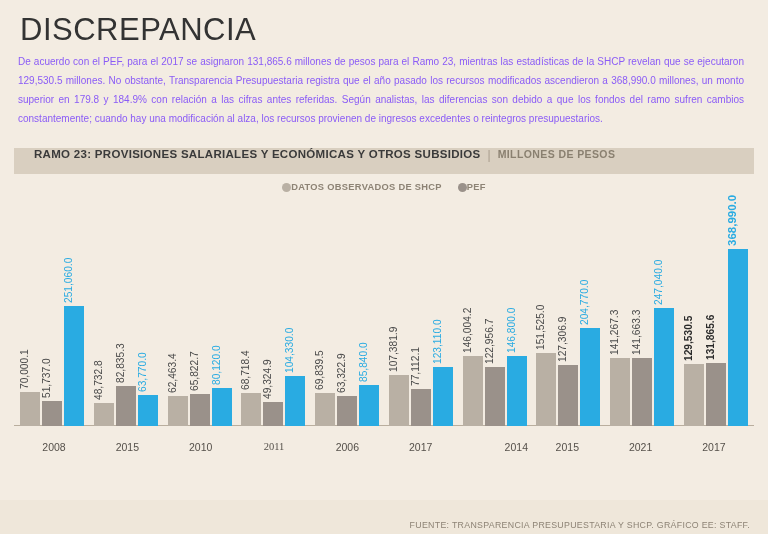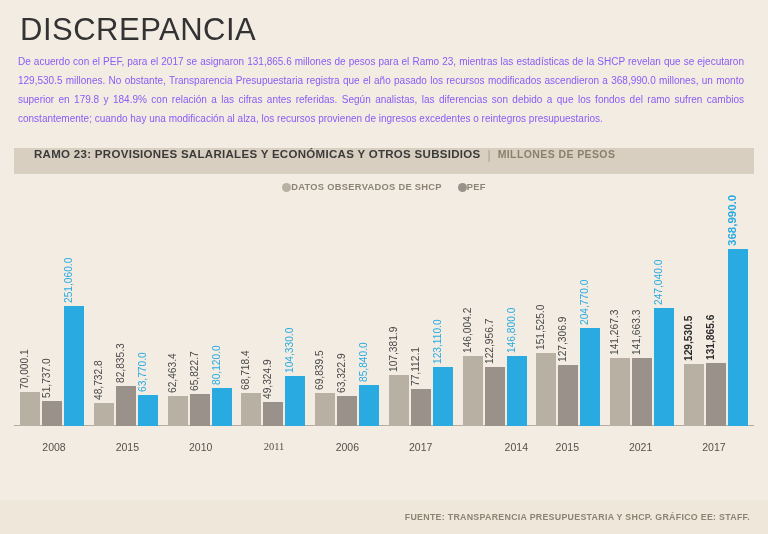--- a/index.html
+++ b/index.html
@@ -129,25 +129,25 @@
   }
   .xlabel{
     font-size:10.5px;
     color:#55504a;
     text-align:center;
   }
 
   .source{
     position:absolute;
     right:18px;
-    bottom:12px;
+    bottom:4px;
     font-size:8.8px;
     letter-spacing:.3px;
     color:#8d8375;
-    font-weight:bold;
+    font-weight:normal;
   }
   .footer-band{
     position:absolute;
     left:0;right:0;bottom:0;
     height:34px;
     background:#efe7da;
   }
 </style>
 </head>
 <body>

